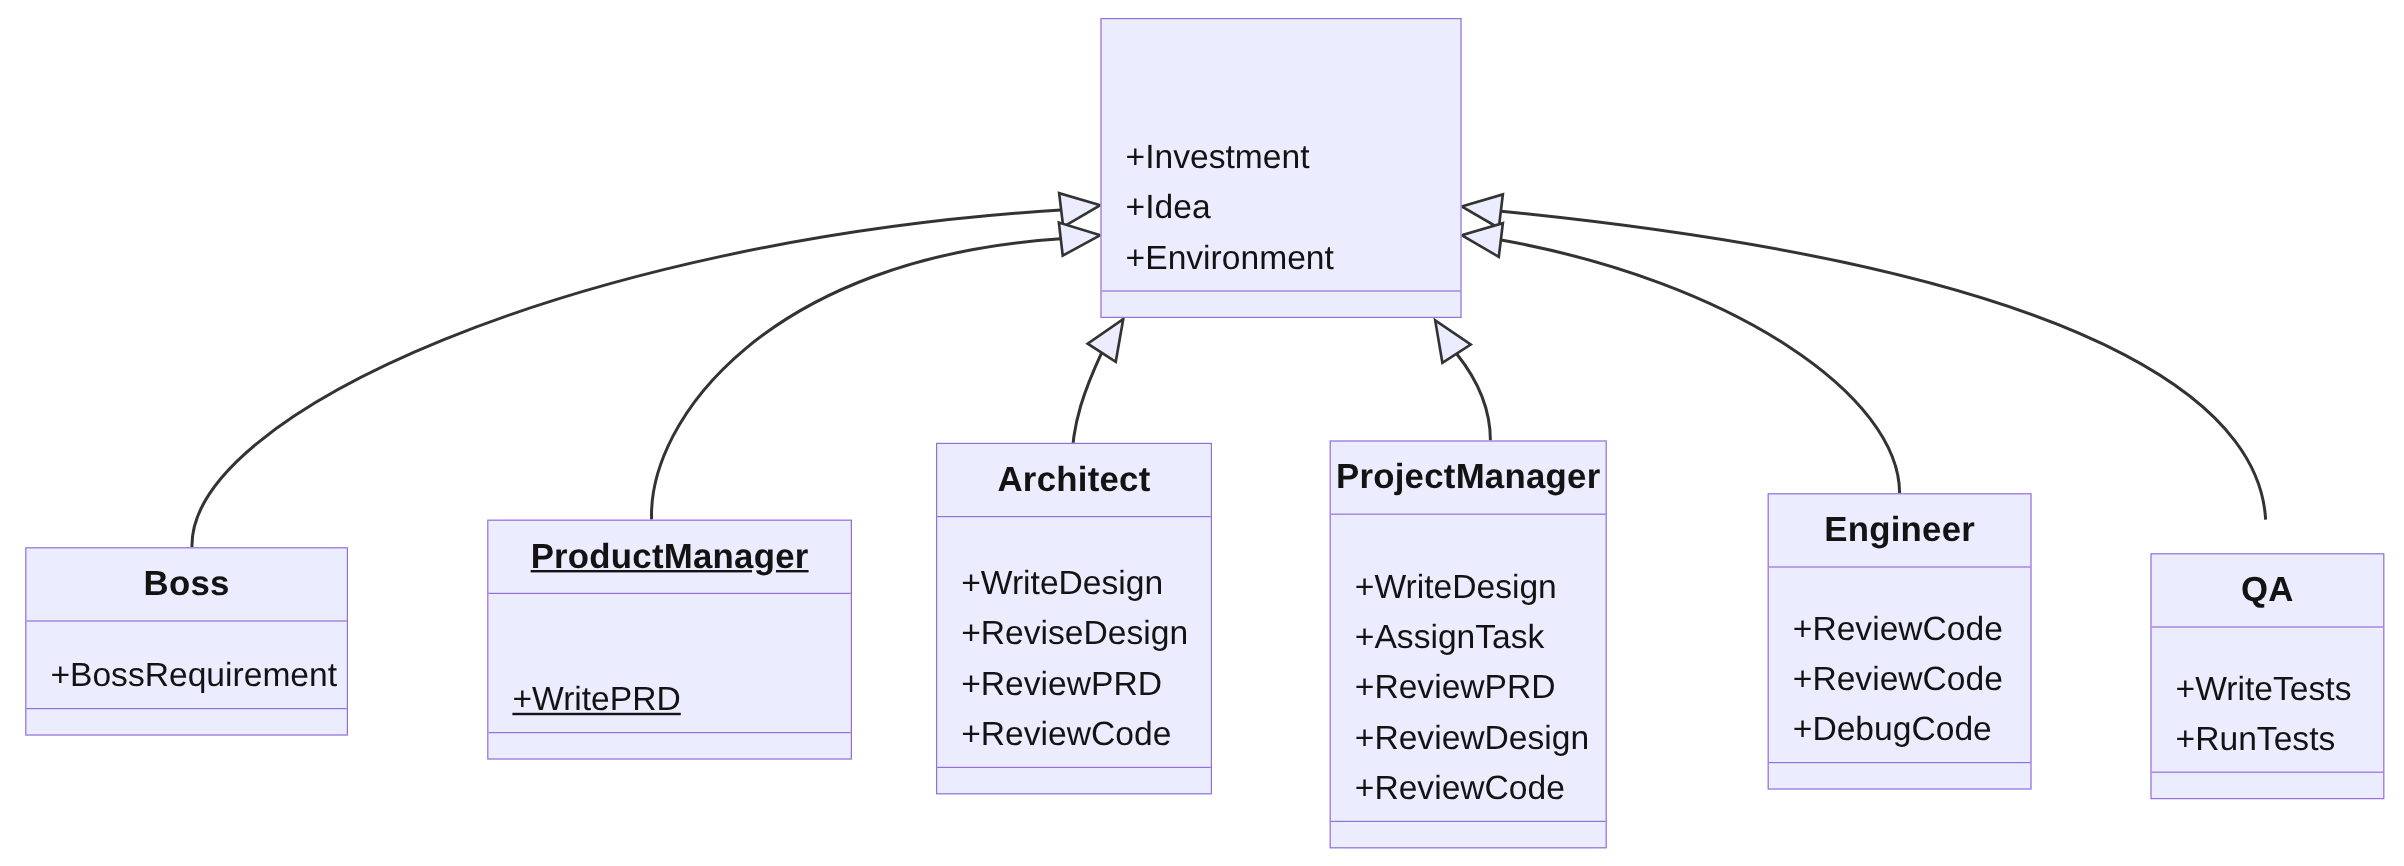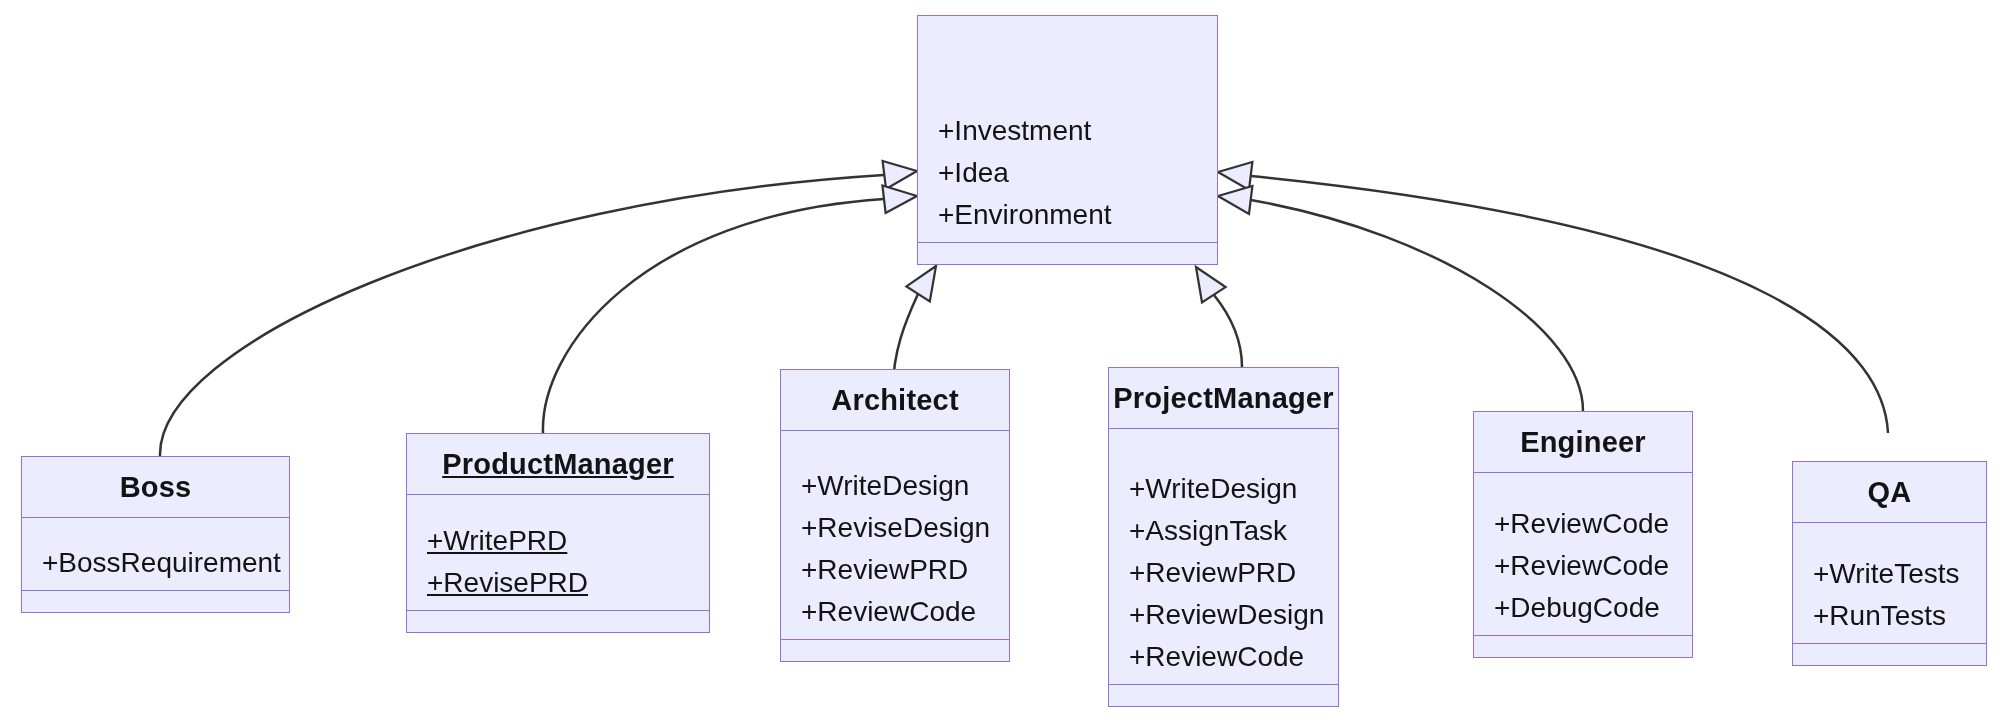--- a/index.html
+++ b/index.html
@@ -85,21 +85,20 @@
     <div class="class-attrs">
         <div class="attr-row">+BossRequirement</div>
       </div>
     <div class="class-methods"></div>
   </div>
 
   <div class="class-box" style="left:406px;top:433px;width:304px;height:200px;text-decoration:underline;">
     <div class="class-title">ProductManager</div>
     <div class="class-attrs">
         <div class="attr-row">+WritePRD</div>
-        <div class="attr-row">+RevisePRD</div>
       </div>
     <div class="class-methods"></div>
   </div>
 
   <div class="class-box" style="left:780px;top:369px;width:230px;height:293px;">
     <div class="class-title">Architect</div>
     <div class="class-attrs">
         <div class="attr-row">+WriteDesign</div>
         <div class="attr-row">+ReviseDesign</div>
         <div class="attr-row">+ReviewPRD</div>

